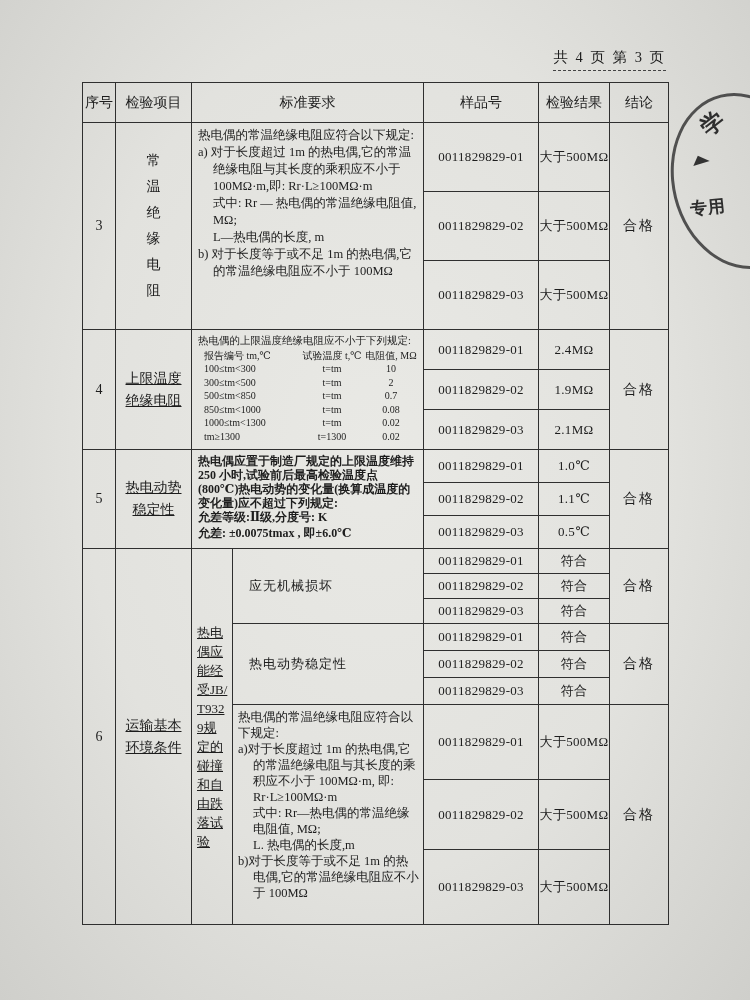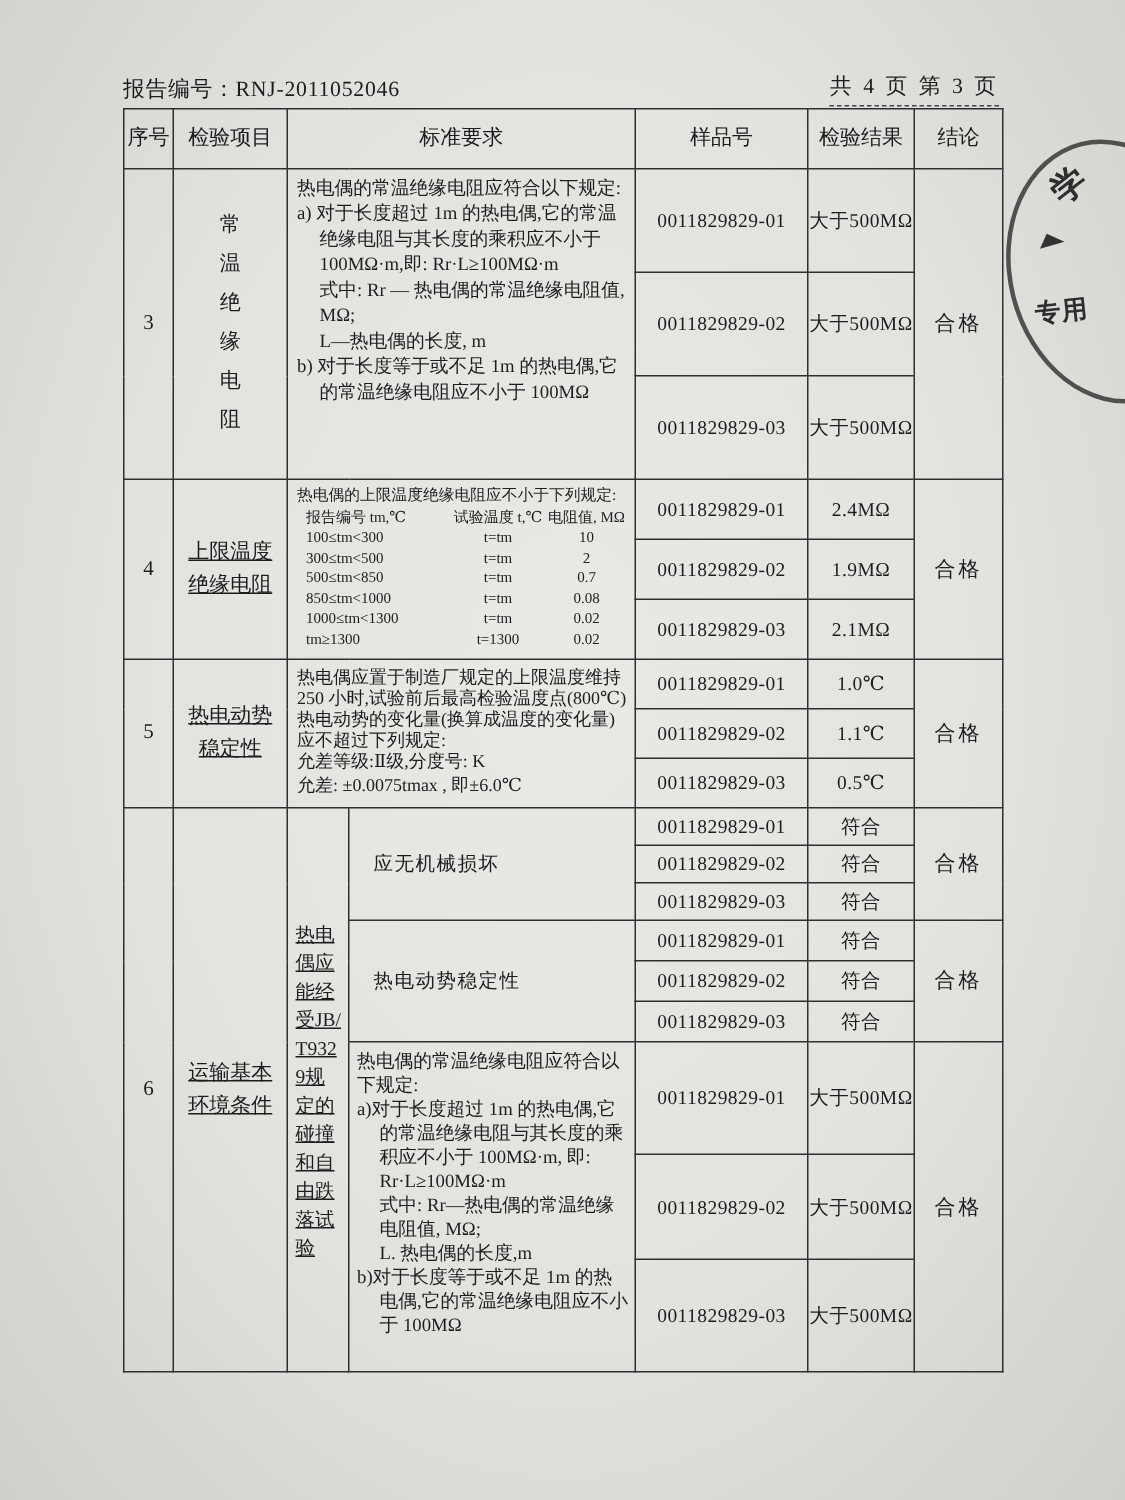--- a/index.html
+++ b/index.html
@@ -6,33 +6,33 @@
   body { width:750px; height:1000px; font-family:"Liberation Serif","DejaVu Serif",serif; }
   .page {
     position:relative; width:750px; height:1000px; overflow:hidden;
     background: radial-gradient(ellipse at 50% 45%, #e9e9e5 0%, #e2e2de 55%, #cfcfcb 100%);
     color:#1d1d1d;
   }
   .report-line { position:absolute; top:50px; left:82px; font-size:14.5px; letter-spacing:.5px; }
   .page-info { position:absolute; top:48px; right:84px; font-size:14.5px; letter-spacing:2px;
     border-bottom:1px dashed #444; padding-bottom:3px; }
 
-  table.main { position:absolute; left:82px; top:72px; width:586px;
+  table.main { position:absolute; left:82px; top:82px; width:586px;
     border-collapse:collapse; table-layout:fixed; }
   td, th { border:1.6px solid #2f2f2f; vertical-align:middle; overflow:hidden; }
   th { font-weight:normal; font-size:14px; text-align:center; word-break:break-all; line-height:17px; padding:2px; }
   .c { text-align:center; font-size:13px; letter-spacing:.3px; }
   .concl { text-align:center; font-size:14px; letter-spacing:2px; }
   .rowno { text-align:center; font-size:14px; }
   .item { text-align:center; font-size:14px; word-break:break-all; line-height:22px; padding:2px 4px;text-decoration:underline; }
   .vitem { width:16px; margin:0 auto; word-break:break-all; font-size:14px; line-height:26px; text-align:center; }
 
   .std { vertical-align:top; padding:4px 5px 2px 6px; }
   .std3 { font-size:12.5px; line-height:17px; }
-  .std5 { font-size:12px; line-height:14px; }
+  .std5 { font-size:12px; line-height:14px;font-weight:bold; }
   .std6 { font-size:12.5px; line-height:16px; padding:4px 4px 2px 5px; }
   .plain { }
   .hang { padding-left:1.2em; text-indent:-1.2em; }
   .ind1 { padding-left:1.2em; }
   .ind2 { padding-left:1.2em; }
 
   .mini { font-size:10px; line-height:13.5px; }
   .mini-intro { font-size:10.5px; margin-bottom:1px; }
   .mini-grid { display:grid; grid-template-columns:98px 60px 58px; padding-left:6px; }
   .mini-grid span { display:block; }
@@ -49,21 +49,20 @@
   .stamp-char-bottom { position:absolute; top:196px; right:24px; font-size:17px; font-weight:bold;
     color:#2e2e2e; transform:rotate(-6deg); letter-spacing:1px; }
   .stamp-wedge { position:absolute; top:158px; right:42px; width:0; height:0;
     border-top:11px solid #333; border-right:13px solid transparent; transform:rotate(24deg); }
 </style>
 </head>
 <body>
 
 <div class="page">
 
-  <div class="report-line"><span>报告编号：</span><span>RNJ-2011052046</span></div>
 
   <div class="page-info">共 4 页 第 3 页</div>
 
   <table class="main">
     <colgroup>
       <col style="width:33px">
         <col style="width:76px">
         <col style="width:41px">
       <col style="width:191px">
         <col style="width:115px">

